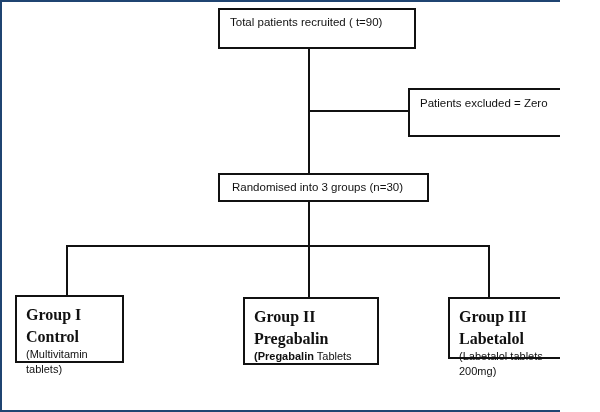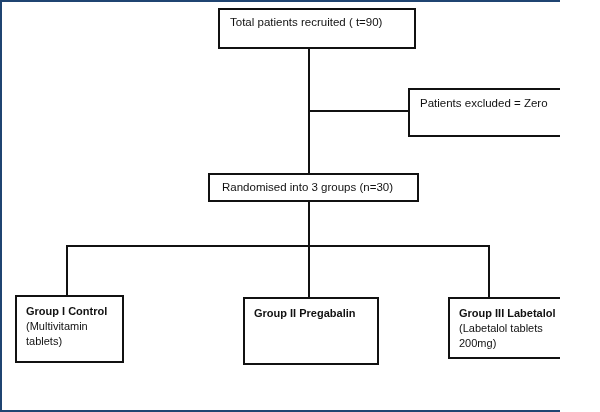--- a/index.html
+++ b/index.html
@@ -73,39 +73,40 @@
     top: 88px;
     width: 161px;
     height: 49px;
     padding: 6px 8px 14px 10px;
   }
   #node-excluded .node-text {
     font-size: 11.5px;
   }
 
   #node-randomised {
-    left: 208px;
+    left: 218px;
     top: 173px;
     width: 211px;
     height: 29px;
     padding: 5px 8px 0 12px;
   }
   #node-randomised .node-text {
     font-size: 11.5px;
   }
 
   .group-node {
     padding: 7px 6px 0 9px;
   }
   .group-node .node-title {
     display: block;
     font-weight: bold;
-    font-size: 11px;
+    font-size: 16px;
     color: #111111;
     line-height: 1.35;
+    font-family: Liberation Serif, serif;
   }
   .group-node .node-sub {
     display: block;
     font-size: 11px;
     color: #111111;
     line-height: 1.35;
     white-space: pre-line;
   }
   .group-node .node-sub b {
     font-weight: bold;
@@ -205,20 +206,21 @@
     </div>
 
     <div class="node group-node" id="node-group1">
       <span class="node-title">Group I Control</span>
       <span class="node-sub">(Multivitamin</span>
       <span class="node-sub">tablets)</span>
     </div>
 
     <div class="node group-node" id="node-group2">
       <span class="node-title">Group II Pregabalin</span>
+      <span class="node-sub"><b>(Pregabalin</b><span> Tablets</span></span>
     </div>
 
     <div class="node group-node" id="node-group3">
       <span class="node-title">Group III Labetalol</span>
       <span class="node-sub">(Labetalol tablets</span>
       <span class="node-sub">200mg)</span>
     </div>
 
   </div>
 

